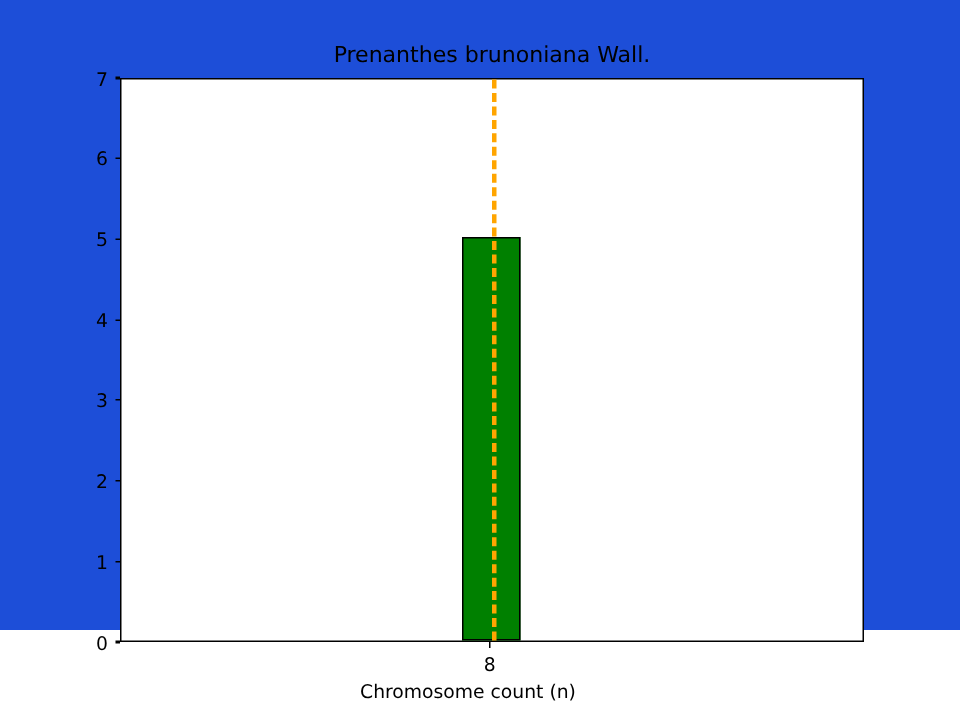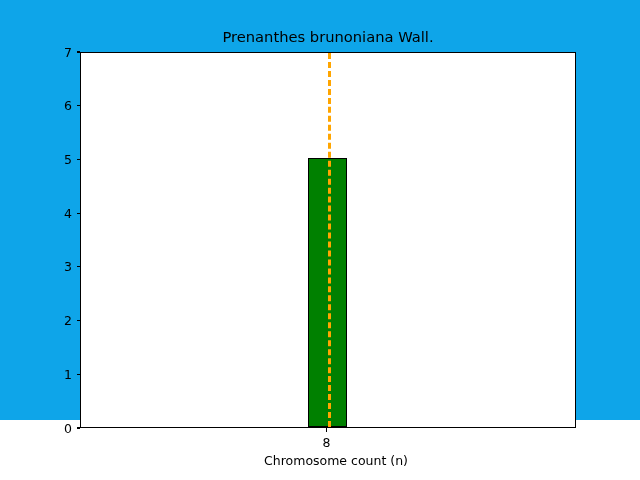--- a/index.html
+++ b/index.html
@@ -11,21 +11,21 @@
     width: 640px;
     height: 480px;
     font-family: "DejaVu Sans", sans-serif;
     color: #000000;
     overflow: hidden;
   }
   #figure {
     position: relative;
     width: 640px;
     height: 420px;
-    background: #0ea5e9;
+    background: #1d4ed8;
   }
   
   #chart-title {
     position: absolute;
     left: 80px;
     top: 28px;
     width: 496px;
     text-align: center;
     font-size: 14.7px;
     line-height: 18px;
@@ -99,21 +99,21 @@
     top: 6px;
     width: 40px;
     text-align: center;
     font-size: 12.5px;
     line-height: 17px;
     color: #000000;
     white-space: nowrap;
   }
   #x-axis-label {
     position: absolute;
-    left: 88px;
+    left: 64px;
     top: 452px;
     width: 496px;
     text-align: center;
     font-size: 12.5px;
     line-height: 17px;
     color: #000000;
     white-space: nowrap;
   }
   
   .bar {

